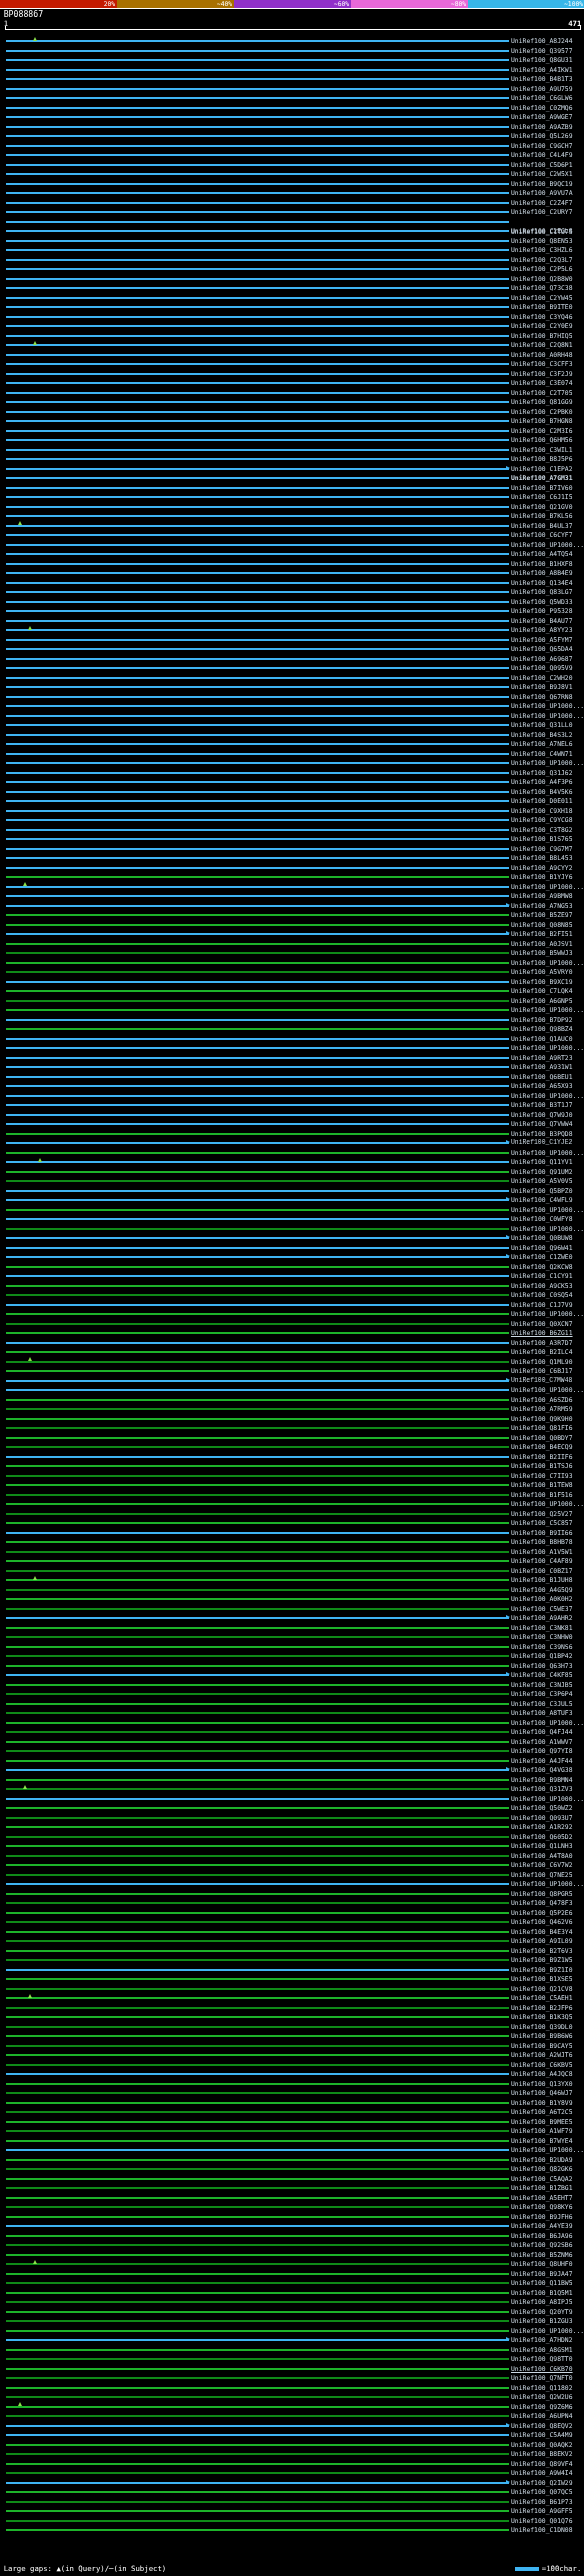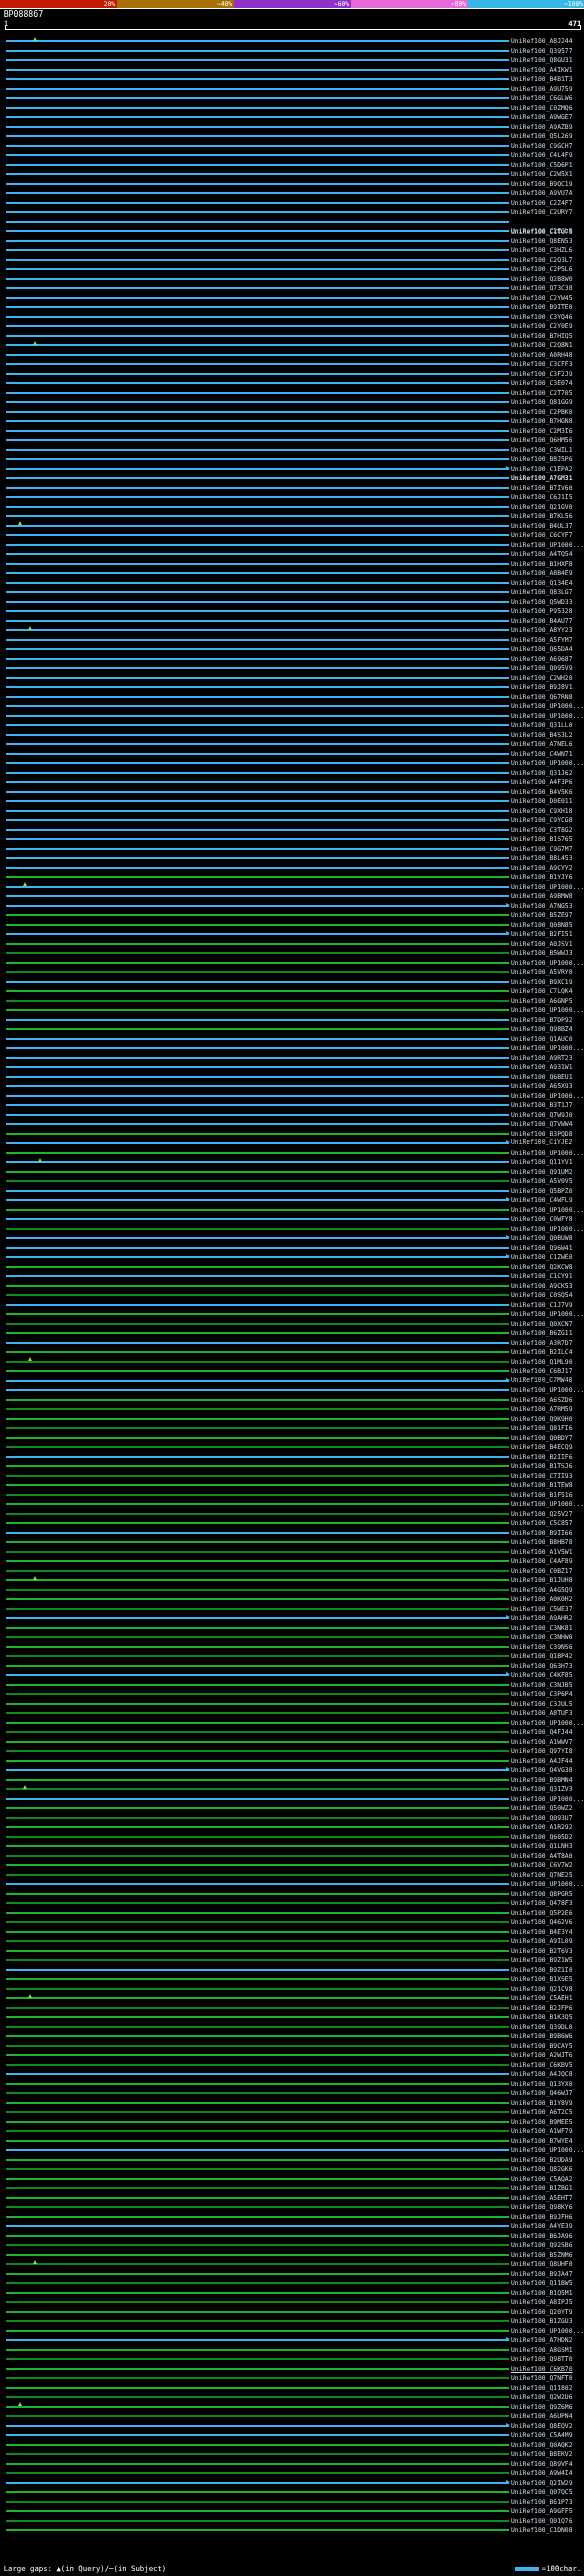--- a/index.html
+++ b/index.html
@@ -620,21 +620,21 @@
       <div class="hit-row">
         <div class="hit-line" style="left: 5.5px; width: 503px; background: rgb(29, 179, 42);"></div>
         <div class="hit-label" style="color: rgb(204, 217, 228);">UniRef100_UP1000...</div>
       </div>
       <div class="hit-row">
         <div class="hit-line" style="left: 5.5px; width: 503px; background: rgb(15, 138, 24);"></div>
         <div class="hit-label" style="color: rgb(204, 217, 228);">UniRef100_Q0XCN7</div>
       </div>
       <div class="hit-row">
         <div class="hit-line" style="left: 5.5px; width: 503px; background: rgb(29, 179, 42);"></div>
-        <div class="hit-label" style="color: rgb(204, 217, 228);">UniRef100_B6ZG11</div>
+        <div class="hit-label" style="color: rgb(204, 217, 228); text-decoration: underline;">UniRef100_B6ZG11</div>
       </div>
       <div class="hit-row">
         <div class="hit-line" style="left: 5.5px; width: 503px; background: rgb(63, 180, 242);"></div>
         <div class="hit-label" style="color: rgb(204, 217, 228);">UniRef100_A3R7D7</div>
       </div>
       <div class="hit-row">
         <div class="hit-line" style="left: 5.5px; width: 503px; background: rgb(29, 179, 42);"></div>
         <div class="hit-label" style="color: rgb(204, 217, 228);">UniRef100_B2ILC4</div>
       </div>
       <div class="hit-row">

